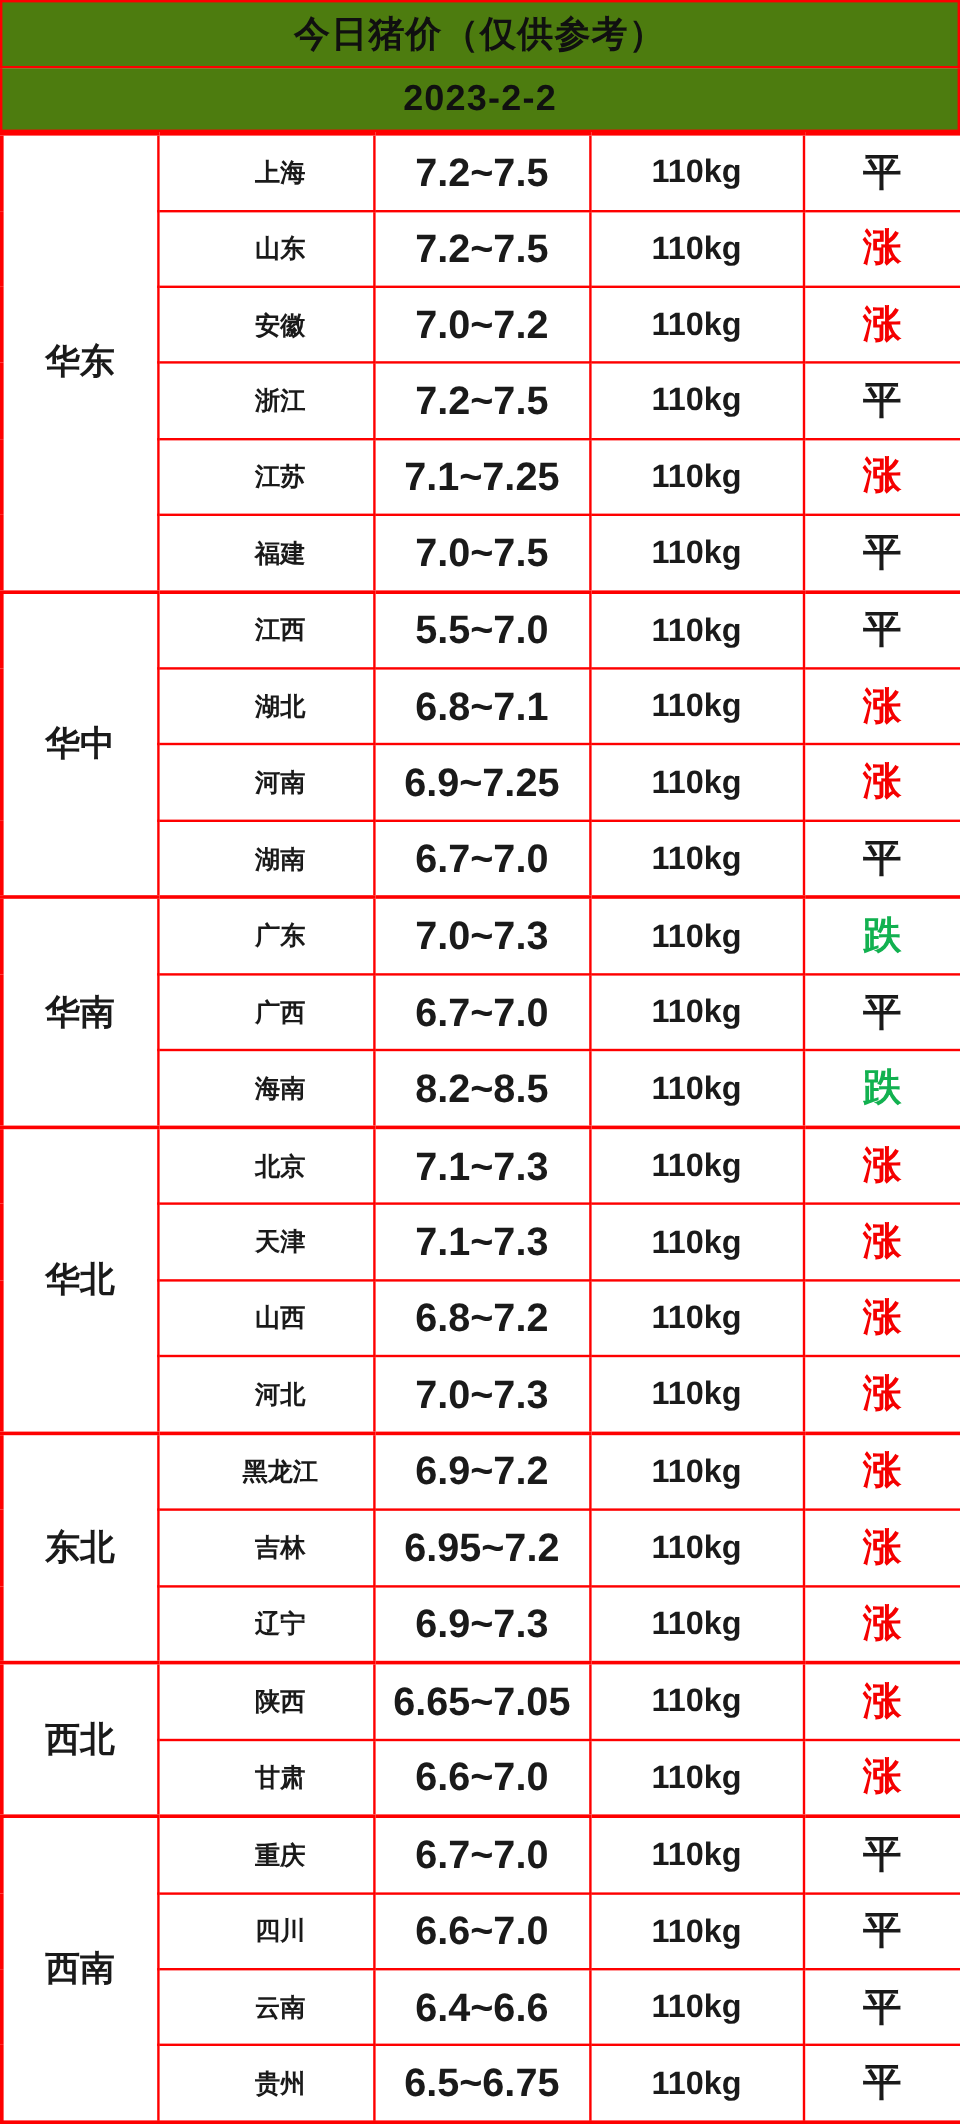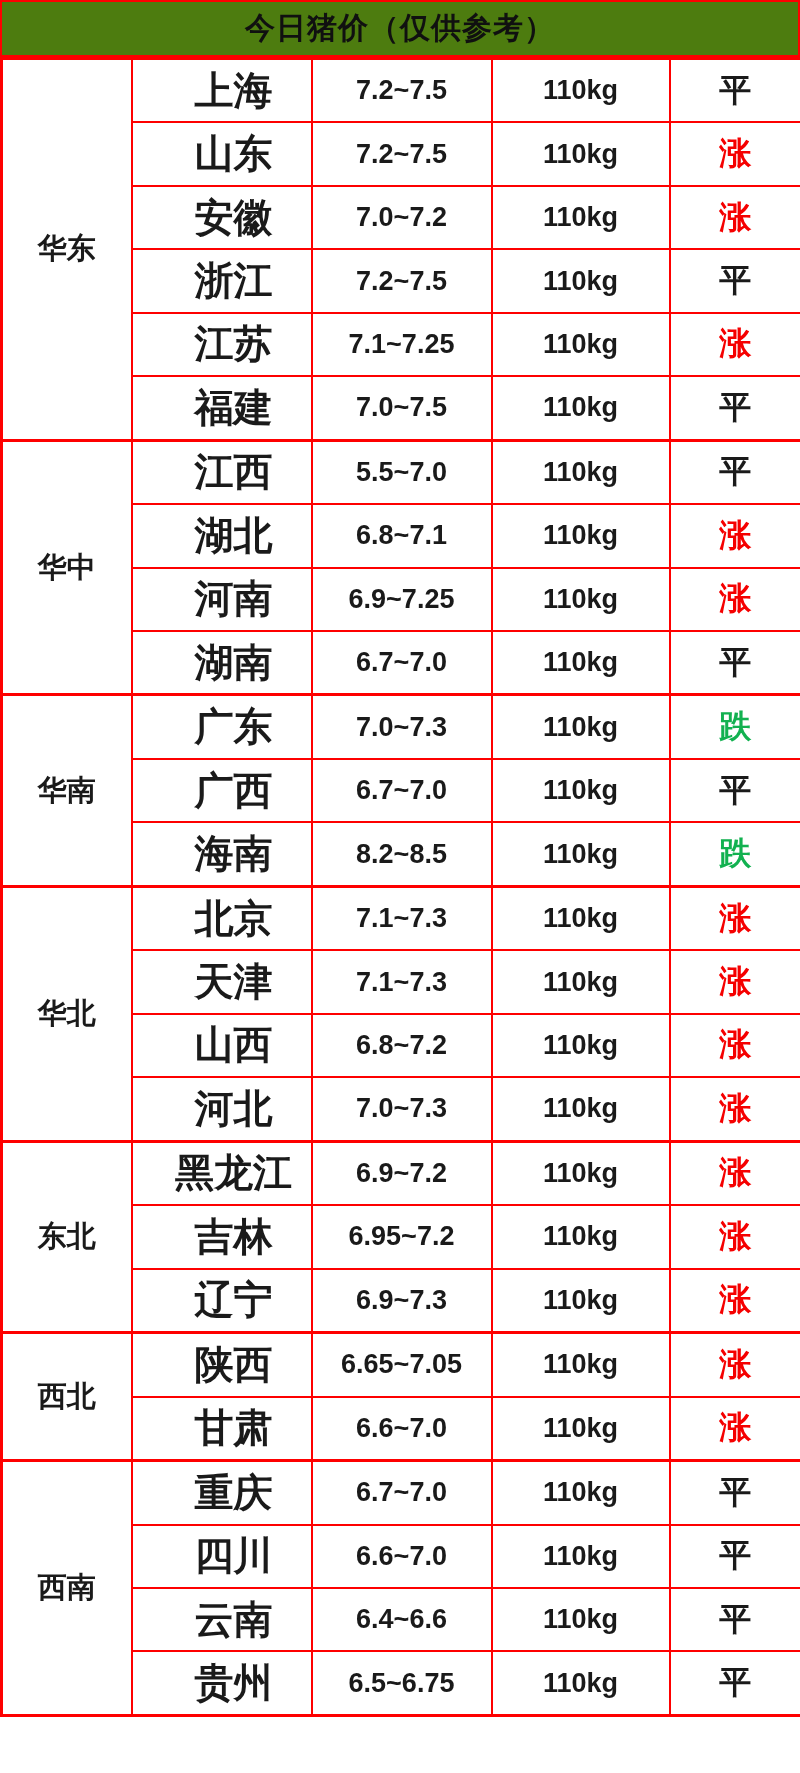--- a/index.html
+++ b/index.html
@@ -24,34 +24,35 @@
     border:3px solid #FE0000;
   }
   td{
     border:2px solid #FE0000;
     text-align:center;vertical-align:middle;
     color:#1a1a1a;overflow:hidden;white-space:nowrap;
     padding:0;
   }
   tr.region-start td{border-top:3px solid #FE0000;}
   td.region{font-size:29px;}
-  td.prov{font-size:39px;padding-left:24px;}
-  td.price{font-size:27px;}
+  td.prov{font-size:21px;padding-left:24px;}
+  td.price{font-size:33px;}
   td.weight{font-size:27px;}
   td.status{font-size:32px;}
   td.status[data-trend="up"]{color:#F50000;}
   td.status[data-trend="flat"]{color:#1a1a1a;}
   td.status[data-trend="down"]{color:#12B150;}
 </style>
 </head>
 <body>
 
 <div class="page">
 
   <div class="bar title-bar">今日猪价（仅供参考）</div>
+  <div class="bar date-bar">2023-2-2</div>
 
   <table class="price-table">
     <colgroup>
       <col style="width:130px">
         <col style="width:180px">
         <col style="width:180px">
         <col style="width:178px">
         <col style="width:132px">
     </colgroup>
     <tbody>

